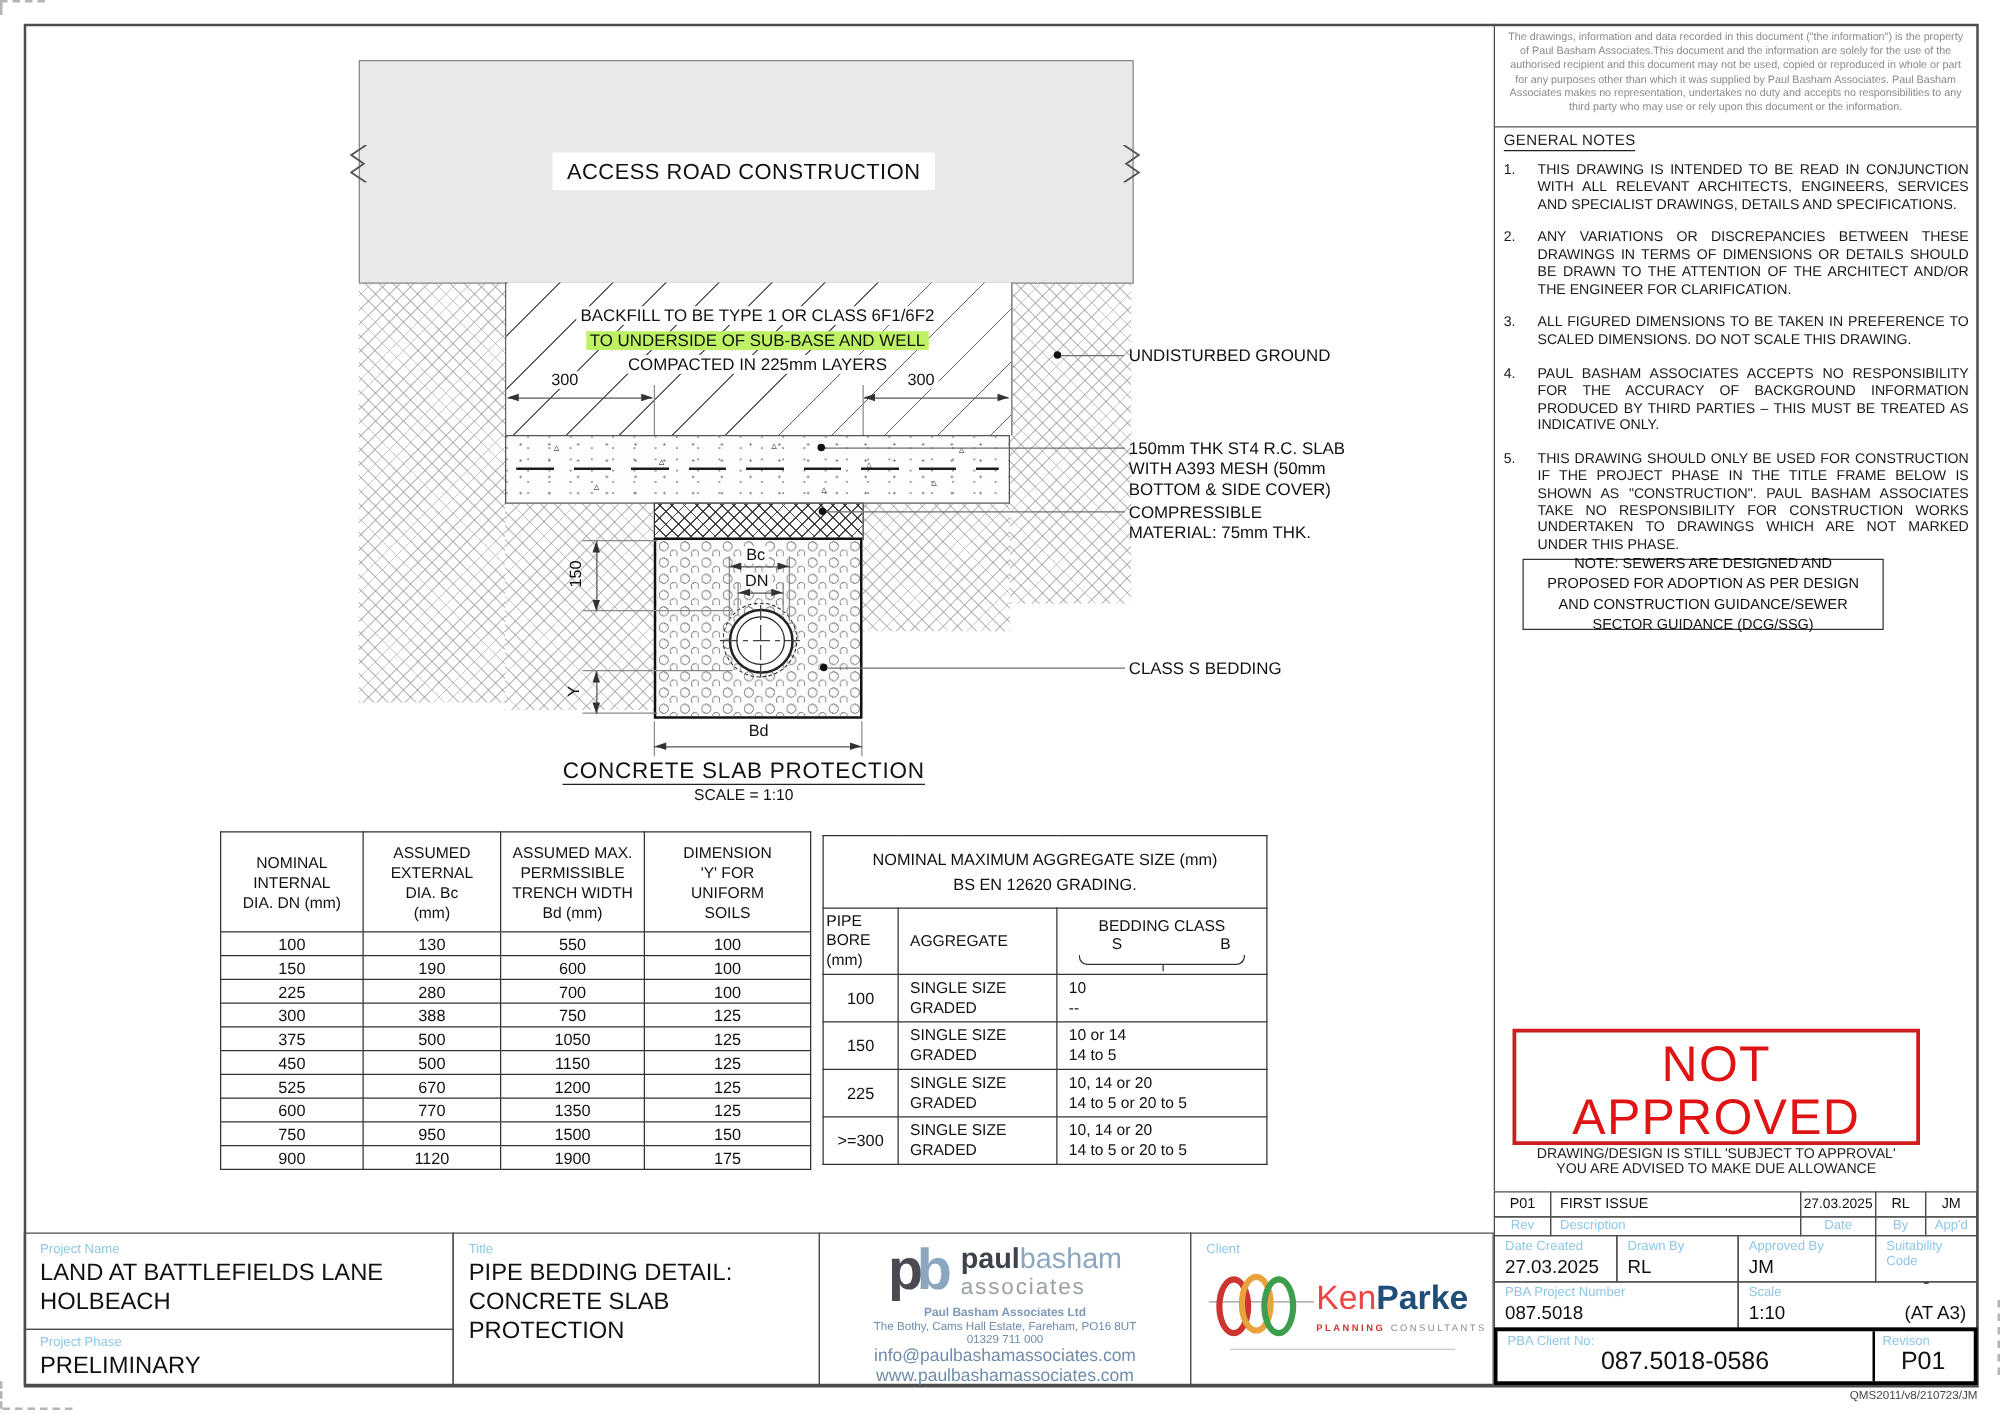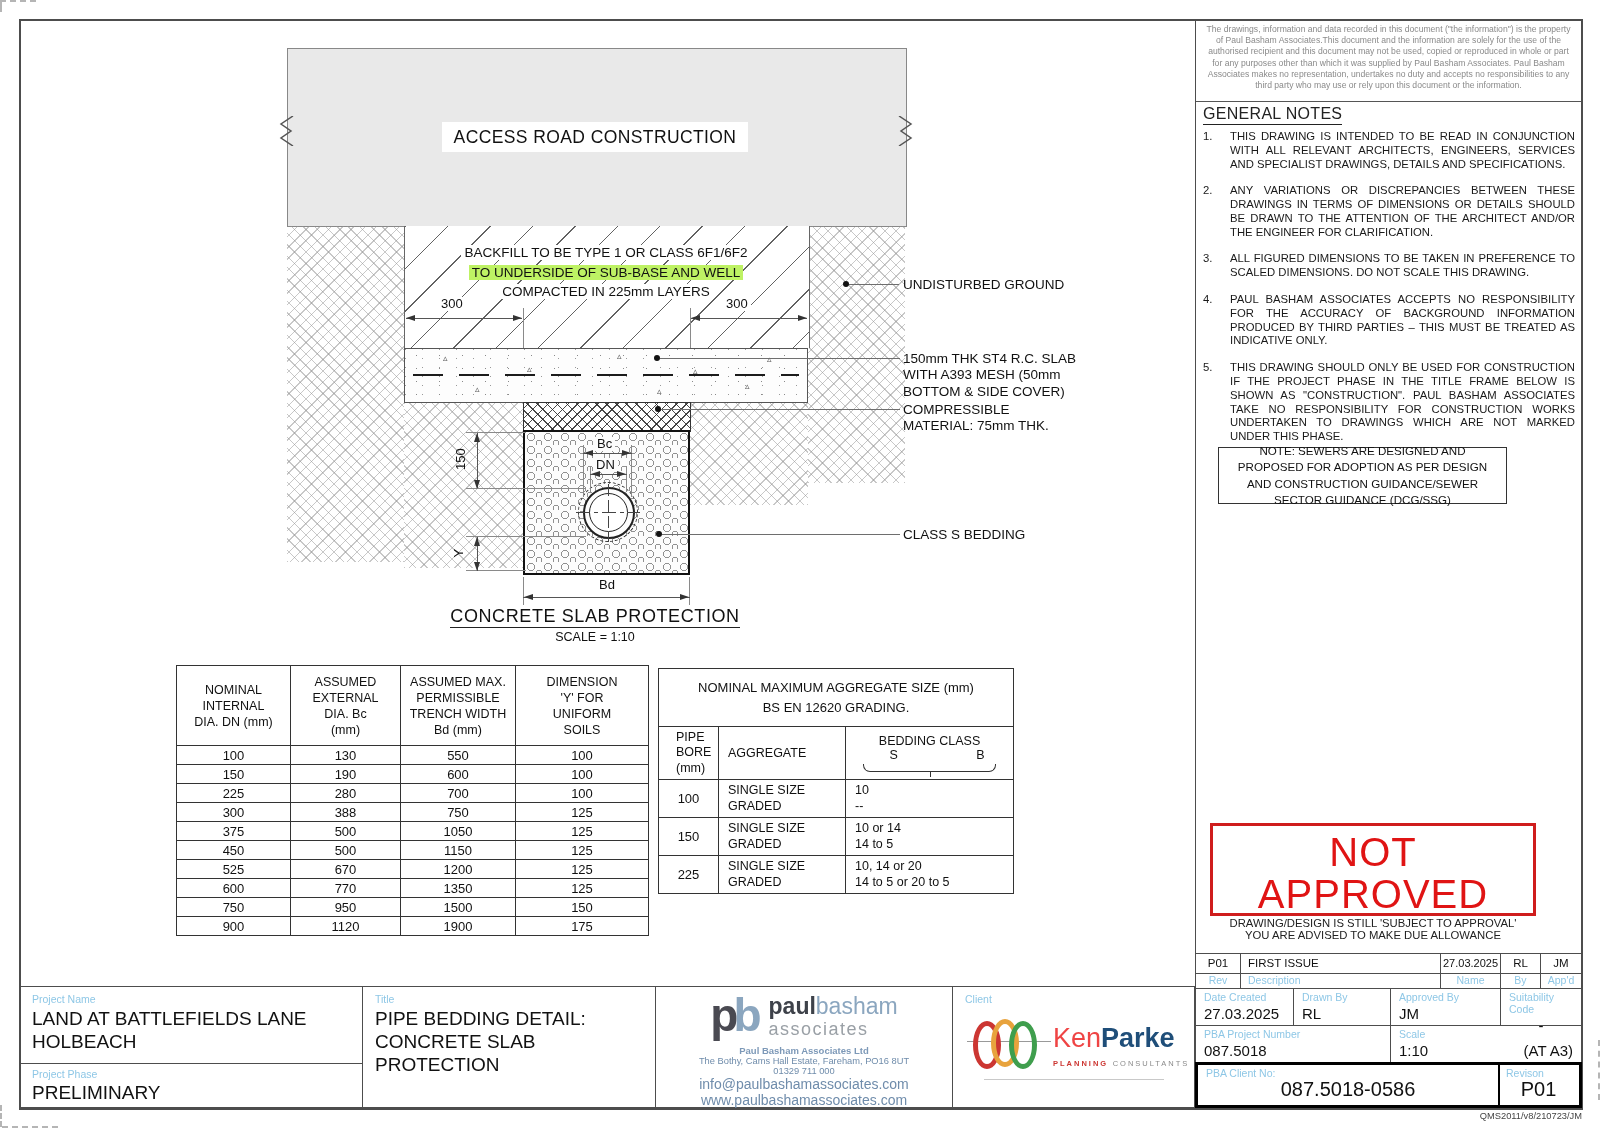--- a/index.html
+++ b/index.html
@@ -46,21 +46,21 @@
   
   table.dt{border-collapse:collapse;table-layout:fixed;}
   table.dt td,table.dt th{border:1px solid #333;font-weight:normal;text-align:center;
     font-size:13px;color:#111;padding:0;}
   table.dt th{font-size:12.5px;line-height:1.28;vertical-align:middle;}
   table.dt td{height:18px;line-height:1;}
   table.at{border-collapse:collapse;table-layout:fixed;}
   table.at td,table.at th{border:1px solid #333;font-weight:normal;color:#111;padding:0;vertical-align:middle;}
   
   .disc{font-size:8.6px;color:#8a8a8a;text-align:center;line-height:1.3;}
-  .gn-head{font-size:16px;color:#222;border-bottom:1px solid #222;padding-bottom:1px;letter-spacing:.3px;}
+  .gn-head{font-size:12px;color:#222;border-bottom:1px solid #222;padding-bottom:1px;letter-spacing:.3px;}
   .note-item{position:relative;margin-bottom:13px;font-size:11.3px;line-height:1.22;
     text-align:justify;color:#1a1a1a;}
   .note-num{position:absolute;left:0;top:0;}
   .note-body{margin-left:27px;}
   
   .lbl{font-size:10.5px;}
   .cell{position:absolute;border:1px solid #4d4d4d;box-sizing:border-box;}
   .tb-val{font-size:15px;color:#111;}
   .big-val{font-size:20px;color:#111;}
   .band-val{font-size:19px;color:#111;line-height:1.22;}
@@ -299,21 +299,21 @@
         <col style="width:60px">
         <col style="width:127px">
         <col style="width:168px">
       </colgroup>
     <tbody>
         <tr style="height:58px;">
       <td colspan="3" class="pre" style="text-align:center;font-size:13px;line-height:1.5;">NOMINAL MAXIMUM AGGREGATE SIZE (mm)
 BS EN 12620 GRADING.</td>
     </tr>
     <tr style="height:53px;">
-      <th class="pre" style="font-size:12.5px;line-height:1.25;text-align:left;padding-left:17px;margin-top:13px;">PIPE
+      <th class="pre" style="font-size:12.5px;line-height:1.25;text-align:left;padding-left:2px;margin-top:13px;">PIPE
 BORE
 (mm)</th>
       <th style="font-size:12.5px;text-align:left;padding-left:9px;">AGGREGATE</th>
       <th style="font-size:12.5px;">
         <div style="text-align:center;padding-top:2px;">BEDDING CLASS</div>
         <div style="position:relative;height:16px;">
           <span style="position:absolute;left:26%;">S</span>
           <span style="position:absolute;left:78%;">B</span>
         </div>
         <div style="margin:0 auto 3px;width:78%;height:7px;border-left:1px solid #333;border-right:1px solid #333;border-bottom:1px solid #333;border-radius:0 0 7px 7px;position:relative;">
@@ -335,20 +335,27 @@
       <td class="pre" style="font-size:12.5px;line-height:1.25;padding-left:9px;">10 or 14
 14 to 5</td>
     </tr>
     <tr style="height:38px;">
       <td style="font-size:13px;text-align:center;">225</td>
       <td class="pre" style="font-size:12.5px;line-height:1.25;padding-left:9px;">SINGLE SIZE
 GRADED</td>
       <td class="pre" style="font-size:12.5px;line-height:1.25;padding-left:9px;">10, 14 or 20
 14 to 5 or 20 to 5</td>
     </tr>
+    <tr style="height:38px;">
+      <td style="font-size:13px;text-align:center;">&gt;=300</td>
+      <td class="pre" style="font-size:12.5px;line-height:1.25;padding-left:9px;">SINGLE SIZE
+GRADED</td>
+      <td class="pre" style="font-size:12.5px;line-height:1.25;padding-left:9px;">10, 14 or 20
+14 to 5 or 20 to 5</td>
+    </tr>
   </tbody>
     </table>
 
   <div class="abs vline" style="left:1195px;top:19px;height:934px;"></div>
 
   <div class="abs" style="left:1196px;top:19px;width:385px;height:82px;border-bottom:1px solid #555;">
     <div class="disc" style="padding:5px 10px 0;">The drawings, information and data recorded in this document ("the information") is the property of Paul Basham Associates.This document and the information are solely for the use of the authorised recipient and this document may not be used, copied or reproduced in whole or part for any purposes other than which it was supplied by Paul Basham Associates. Paul Basham Associates makes no representation, undertakes no duty and accepts no responsibilities to any third party who may use or rely upon this document or the information.</div>
   </div>
 
   <span class="abs gn-head" style="left:1203px;top:105px;">GENERAL NOTES</span>
@@ -402,21 +409,21 @@
     <div style="font-size:11.5px;text-align:center;padding-top:3px;">JM</div>
     </div>
 
   <div class="cell" style="left:1195px;top:973px;width:46px;height:16px;">
     <div class="lbl" style="color:#8ec7e6;text-align:center;">Rev</div>
     </div>
   <div class="cell" style="left:1240px;top:973px;width:201px;height:16px;">
     <div class="lbl" style="color:#8ec7e6;padding-left:7px;">Description</div>
     </div>
   <div class="cell" style="left:1440px;top:973px;width:61px;height:16px;">
-    <div class="lbl" style="color:#8ec7e6;text-align:center;">Name</div>
+    <div class="lbl" style="color:#8ec7e6;text-align:center;">Date</div>
     </div>
   <div class="cell" style="left:1500px;top:973px;width:41px;height:16px;">
     <div class="lbl" style="color:#8ec7e6;text-align:center;">By</div>
     </div>
   <div class="cell" style="left:1540px;top:973px;width:42px;height:16px;">
     <div class="lbl" style="color:#8ec7e6;text-align:center;">App'd</div>
     </div>
 
   <div class="cell" style="left:1195px;top:988px;width:99px;height:38px;">
     <div class="lbl" style="color:#8ec7e6;padding:2px 0 0 8px;">Date Created</div>

